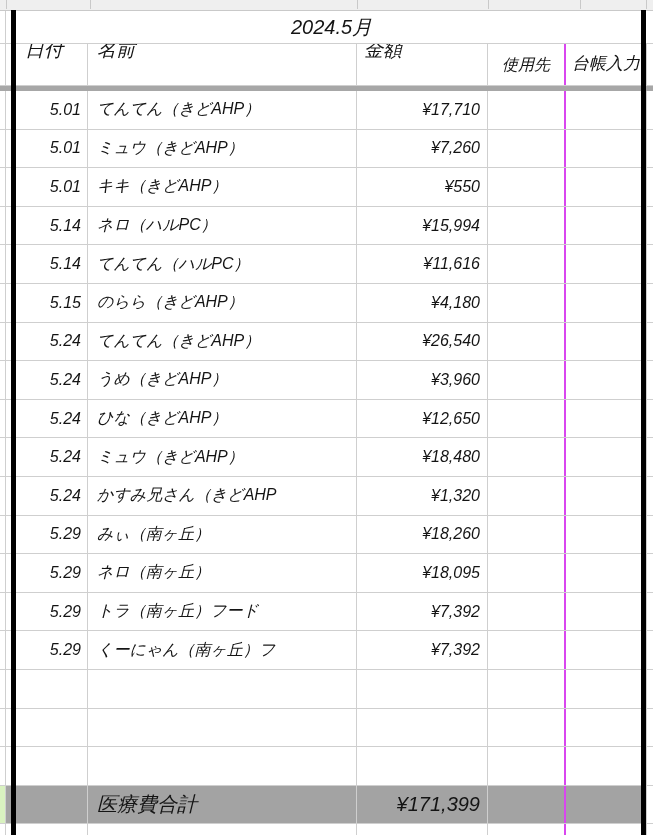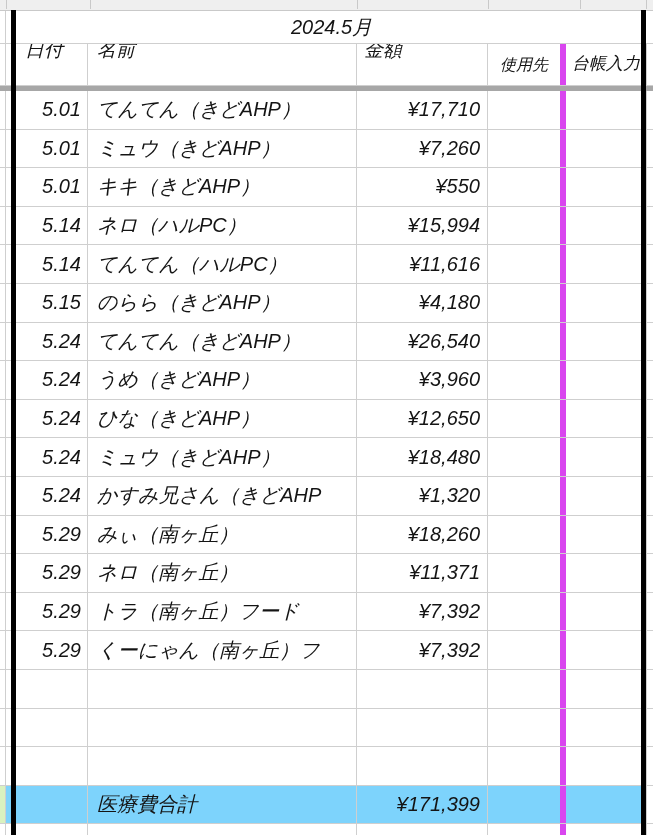--- a/index.html
+++ b/index.html
@@ -8,21 +8,21 @@
 
   .row{display:flex;box-sizing:border-box;width:653px;border-bottom:1px solid #cfcfcf;background:#fff;font-style:italic;}
   .row>div{box-sizing:border-box;height:100%;}
 
   
   .c-sliver {width:6px;border-right:1px solid #cfcfcf;}
   .c-filler {width:10px;}
   .c-date   {width:72px;border-right:1px solid #cfcfcf;}
   .c-name   {width:269px;border-right:1px solid #cfcfcf;}
   .c-amount {width:131px;border-right:1px solid #cfcfcf;}
-  .c-usage  {width:78px;border-right:6px solid #d946ef;}
+  .c-usage  {width:78px;border-right:2px solid #d946ef;}
   .c-ledger {width:81px;border-right:1px solid #cfcfcf;}
   .c-rmargin{width:6px;}
 
   
   #top-strip{height:10px;background:#efefef;position:relative;border-bottom:1px solid #c9c9c9;}
   #top-strip .seg{position:absolute;top:0;width:1px;height:9px;background:#c9c9c9;}
 
   
   #title-row{height:33px;}
   #title-cell{width:631px;display:flex;align-items:center;justify-content:center;
@@ -34,30 +34,30 @@
   .h-date{font-size:19px;padding-left:9px;}
   .h-name{font-size:19px;padding-left:9px;}
   .h-amount{font-size:19px;padding-left:7px;}
   .h-usage{font-size:16px;justify-content:center;padding-bottom:9px !important;}
   .h-ledger{font-size:17px;justify-content:center;padding-bottom:10px !important;}
 
   
   #frozen-divider{width:653px;height:5px;background:#a7a7a7;}
 
   
-  .data-row{height:38.6px;font-size:20px;}
+  .data-row{height:38.6px;font-size:16px;}
   .data-row .cell{display:flex;align-items:center;overflow:hidden;white-space:nowrap;}
   .cell-date{justify-content:flex-end;padding-right:6px;}
   .cell-name{padding-left:9px;}
   .cell-amount{justify-content:flex-end;padding-right:7px;}
 
   
   #total-row{height:38.6px;font-size:20px;}
   #total-row .cell{display:flex;align-items:center;overflow:hidden;white-space:nowrap;}
-  #total-row .green{background:#7dd3fc;}
+  #total-row .green{background:#a3a3a3;}
   #total-row .c-sliver{background:#d9f2c0;}
 
   
   #bottom-partial{height:12px;border-bottom:none;}
 
   
   .thick-border{position:absolute;top:10px;width:5px;height:825px;background:#000;}
   #thick-border-left{left:11px;}
   #thick-border-right{left:641px;}
 </style>
@@ -214,21 +214,21 @@
         <div class="c-amount cell cell-amount">¥18,260</div>
         <div class="c-usage cell"></div>
         <div class="c-ledger cell"></div>
         <div class="c-rmargin"></div>
       </div>
       <div class="row data-row">
         <div class="c-sliver"></div>
         <div class="c-filler"></div>
         <div class="c-date cell cell-date">5.29</div>
         <div class="c-name cell cell-name">ネロ（南ヶ丘）</div>
-        <div class="c-amount cell cell-amount">¥11,371</div>
+        <div class="c-amount cell cell-amount">¥18,095</div>
         <div class="c-usage cell"></div>
         <div class="c-ledger cell"></div>
         <div class="c-rmargin"></div>
       </div>
       <div class="row data-row">
         <div class="c-sliver"></div>
         <div class="c-filler"></div>
         <div class="c-date cell cell-date">5.29</div>
         <div class="c-name cell cell-name">トラ（南ヶ丘）フード</div>
         <div class="c-amount cell cell-amount">¥7,392</div>

